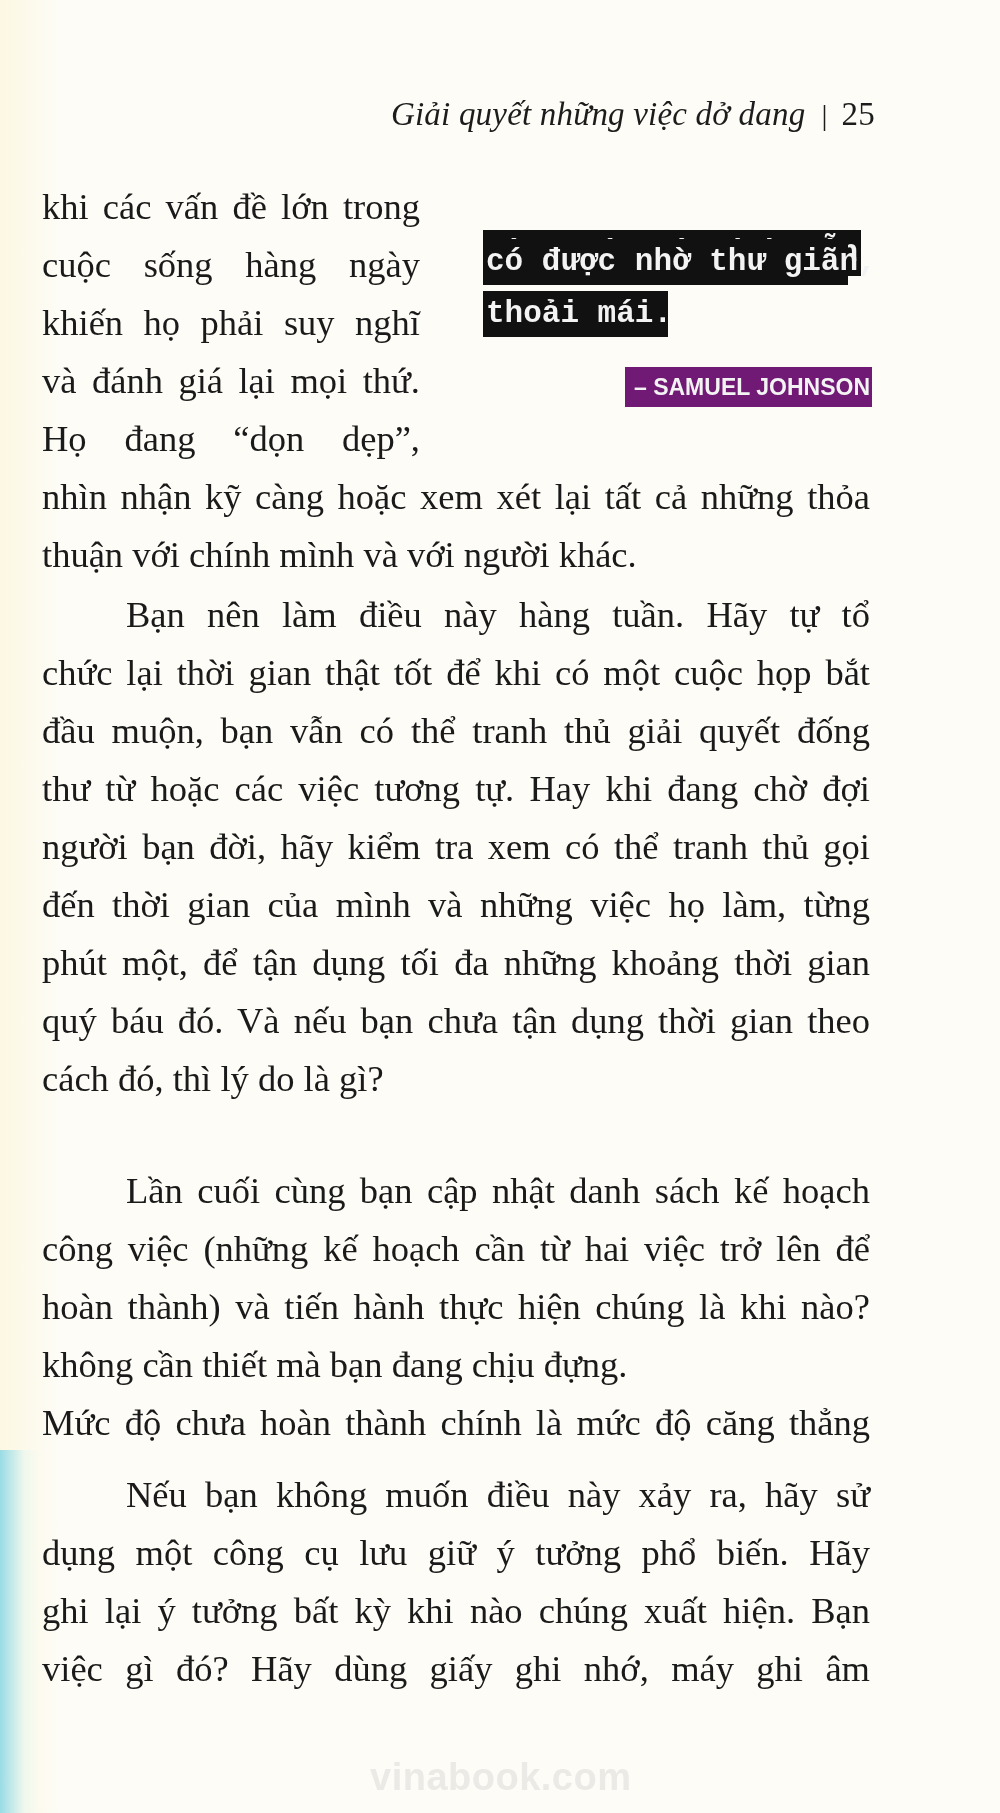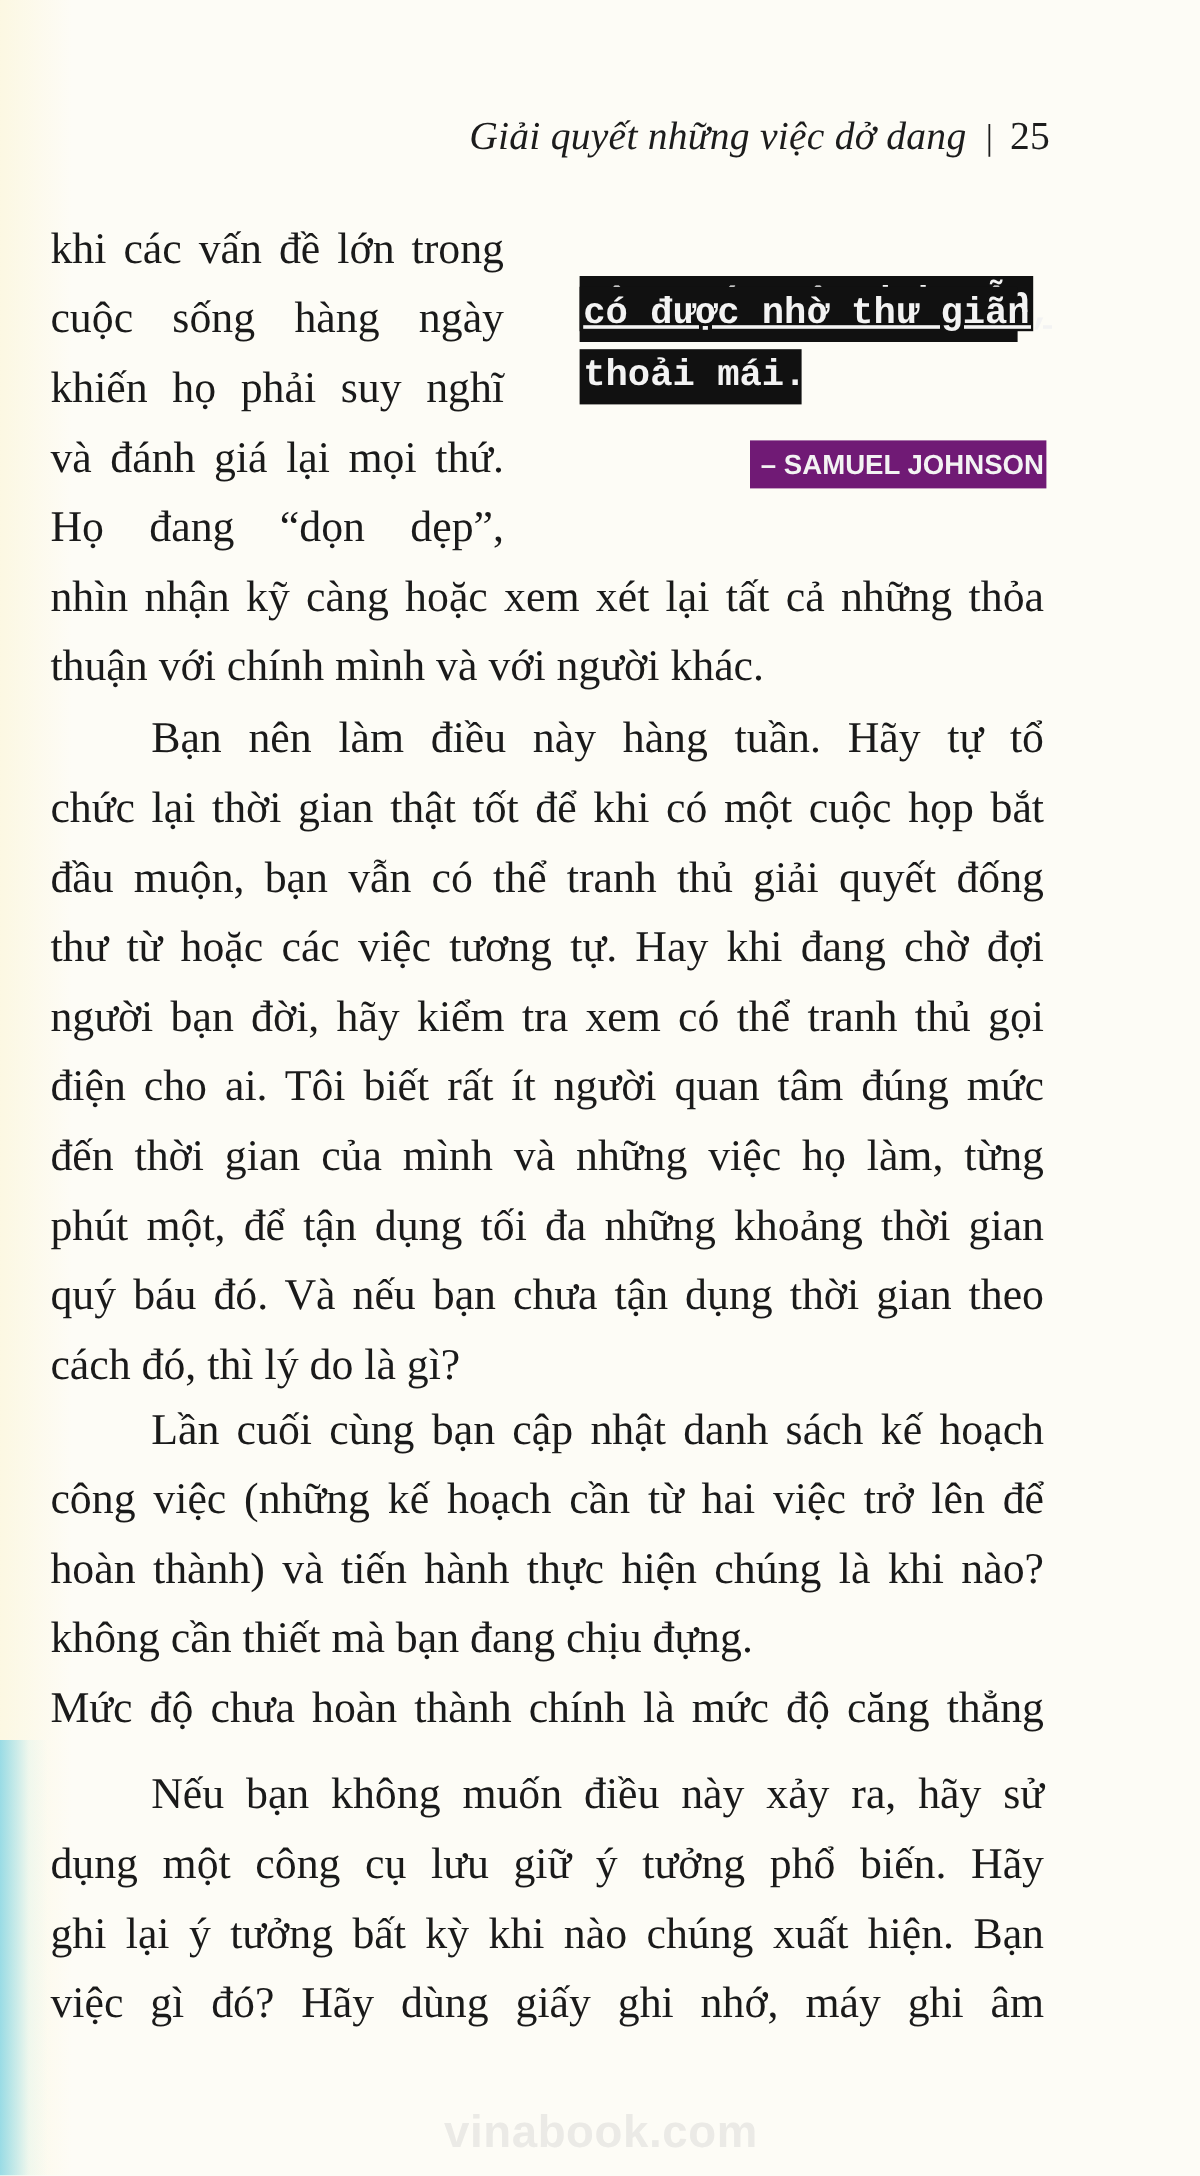--- a/index.html
+++ b/index.html
@@ -83,37 +83,36 @@
 <div class="top-col">
   <span class="line just">khi các vấn đề lớn trong</span>
   <span class="line just">cuộc sống hàng ngày</span>
   <span class="line just">khiến họ phải suy nghĩ</span>
   <span class="line just">và đánh giá lại mọi thứ.</span>
   <span class="line just">Họ đang “dọn dẹp”,</span>
 </div>
 
 <div>
   <div class="quote-line" style="top:187px; width:378px;margin-top:43px;">Một trí tuệ minh mẫn</div>
-  <div class="quote-line" style="top:239px; width:365px;text-decoration:underline;">có được nhờ thư giãn,</div>
+  <div class="quote-line" style="top:239px; width:365px;">có được nhờ thư giãn,</div>
   <div class="quote-line" style="top:291px; width:185px;">thoải mái.</div>
   <div class="attribution">– SAMUEL JOHNSON</div>
 </div>
 
 <div class="body-text" style="top:468px;">
   <span class="line just">nhìn nhận kỹ càng hoặc xem xét lại tất cả những thỏa</span>
   <span class="line">thuận với chính mình và với người khác.</span>
 </div>
 
 <div class="body-text" style="top:586px;">
   <span class="line just indent">Bạn nên làm điều này hàng tuần. Hãy tự tổ</span>
   <span class="line just">chức lại thời gian thật tốt để khi có một cuộc họp bắt</span>
   <span class="line just">đầu muộn, bạn vẫn có thể tranh thủ giải quyết đống</span>
   <span class="line just">thư từ hoặc các việc tương tự. Hay khi đang chờ đợi</span>
   <span class="line just">người bạn đời, hãy kiểm tra xem có thể tranh thủ gọi</span>
-  <span class="line just">điện cho ai. Tôi biết rất ít người quan tâm đúng mức</span>
   <span class="line just">đến thời gian của mình và những việc họ làm, từng</span>
   <span class="line just">phút một, để tận dụng tối đa những khoảng thời gian</span>
   <span class="line just">quý báu đó. Và nếu bạn chưa tận dụng thời gian theo</span>
   <span class="line">cách đó, thì lý do là gì?</span>
 </div>
 
 <div class="body-text" style="top:1162px;">
   <span class="line just indent">Lần cuối cùng bạn cập nhật danh sách kế hoạch</span>
   <span class="line just">công việc (những kế hoạch cần từ hai việc trở lên để</span>
   <span class="line just">hoàn thành) và tiến hành thực hiện chúng là khi nào?</span>

